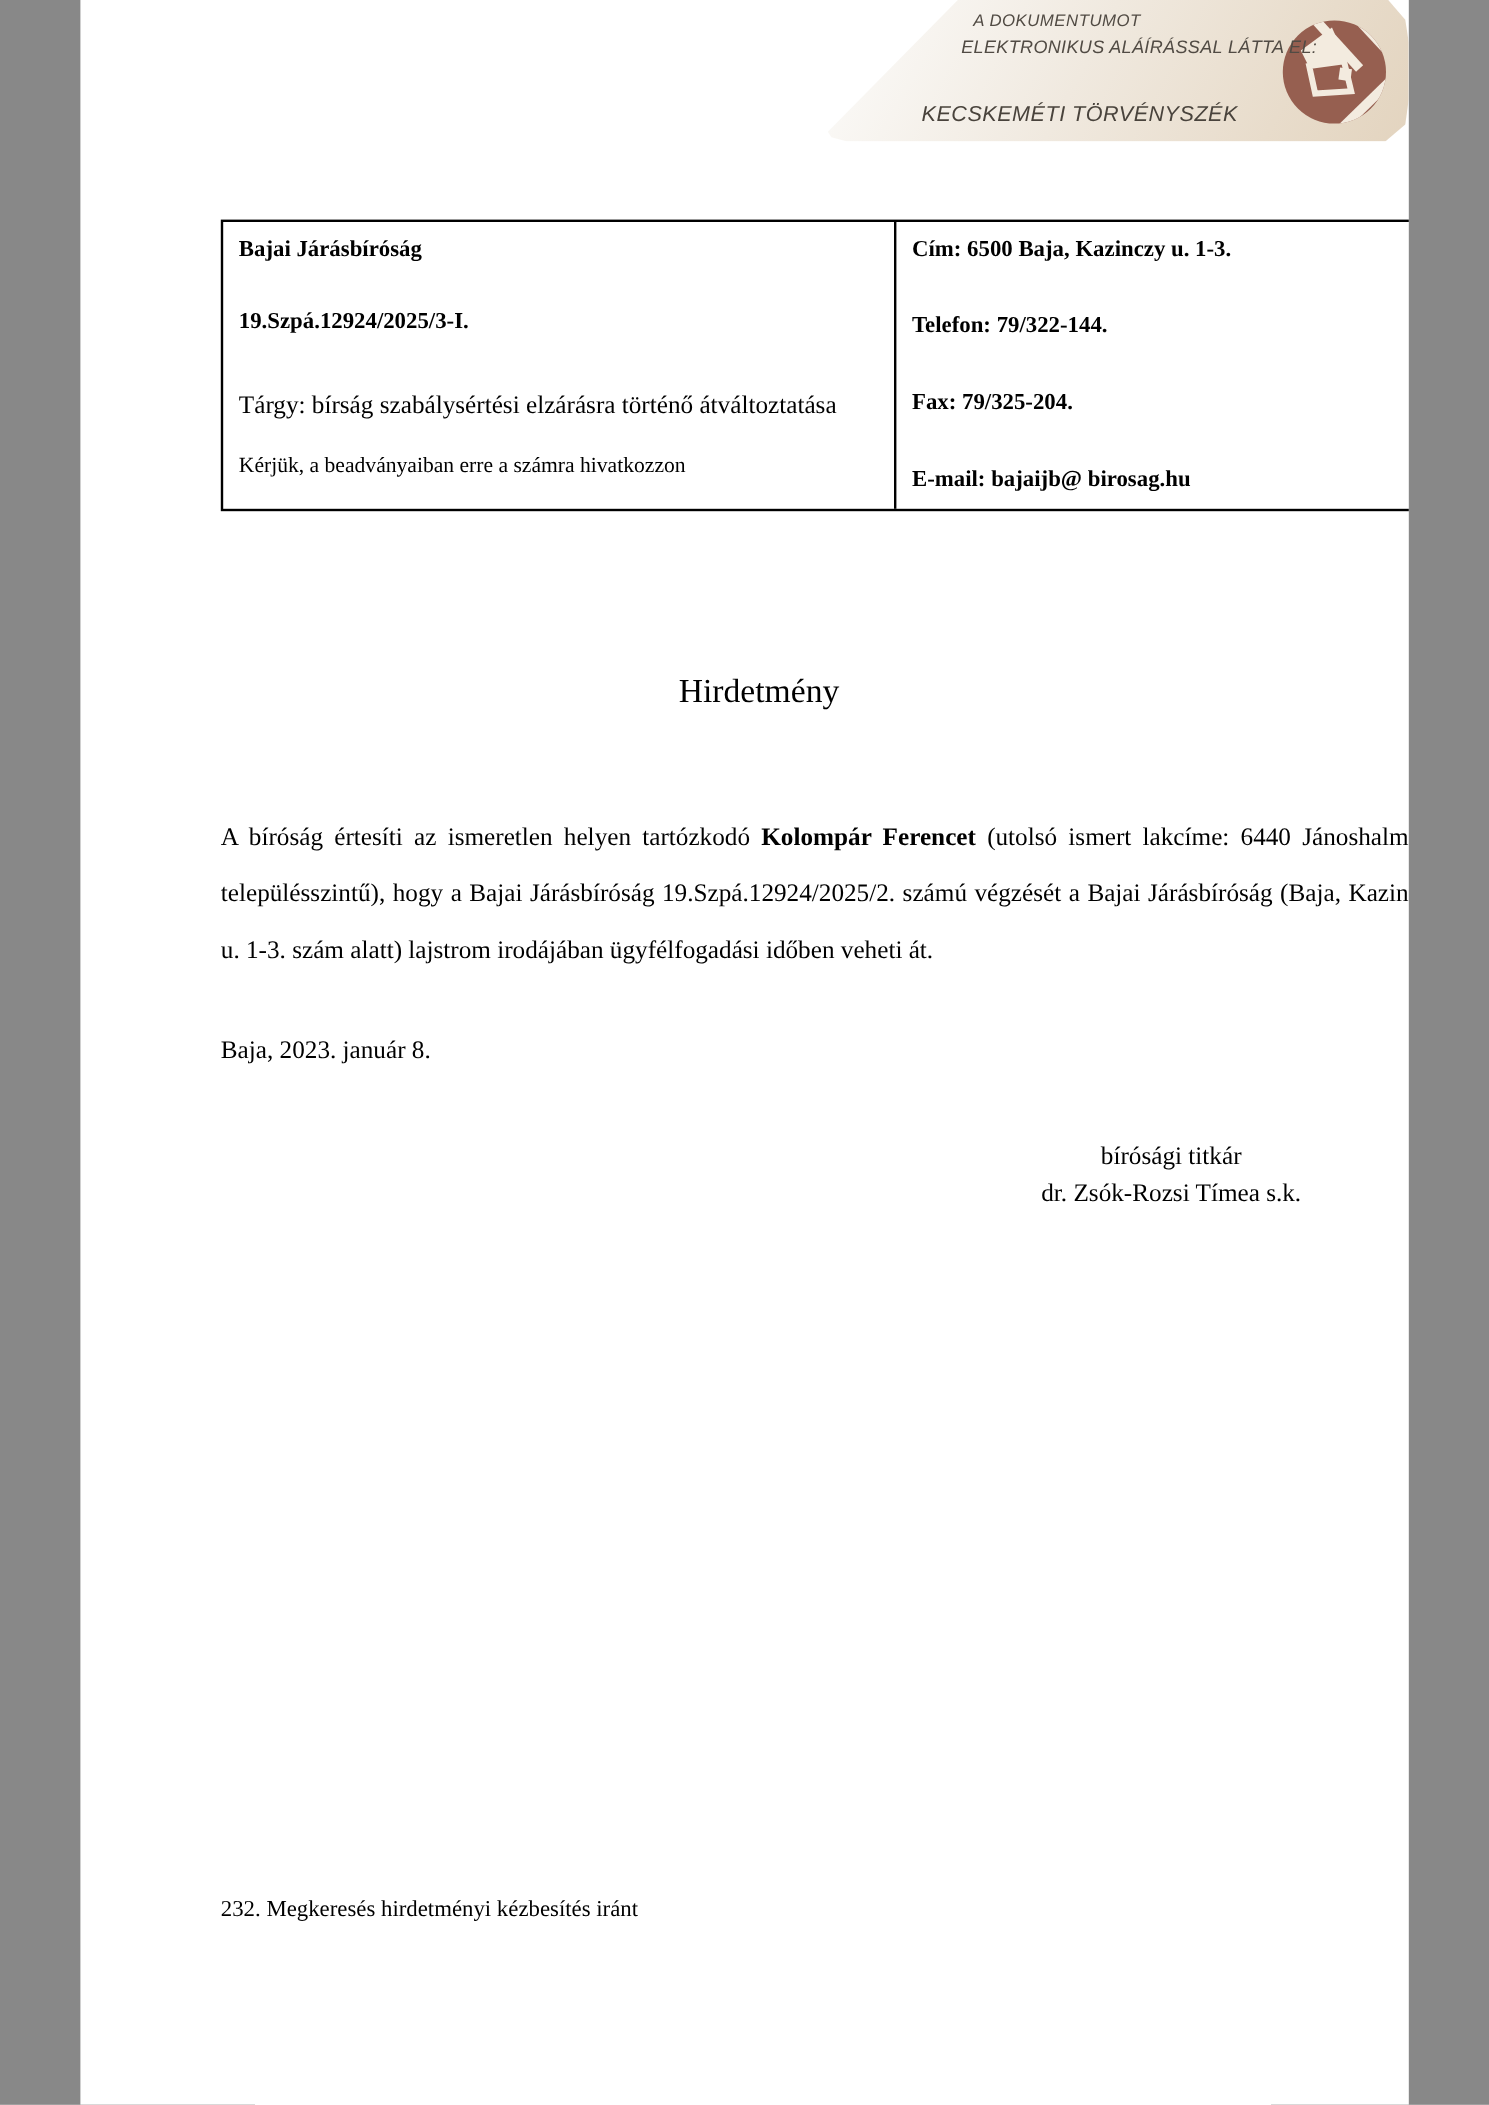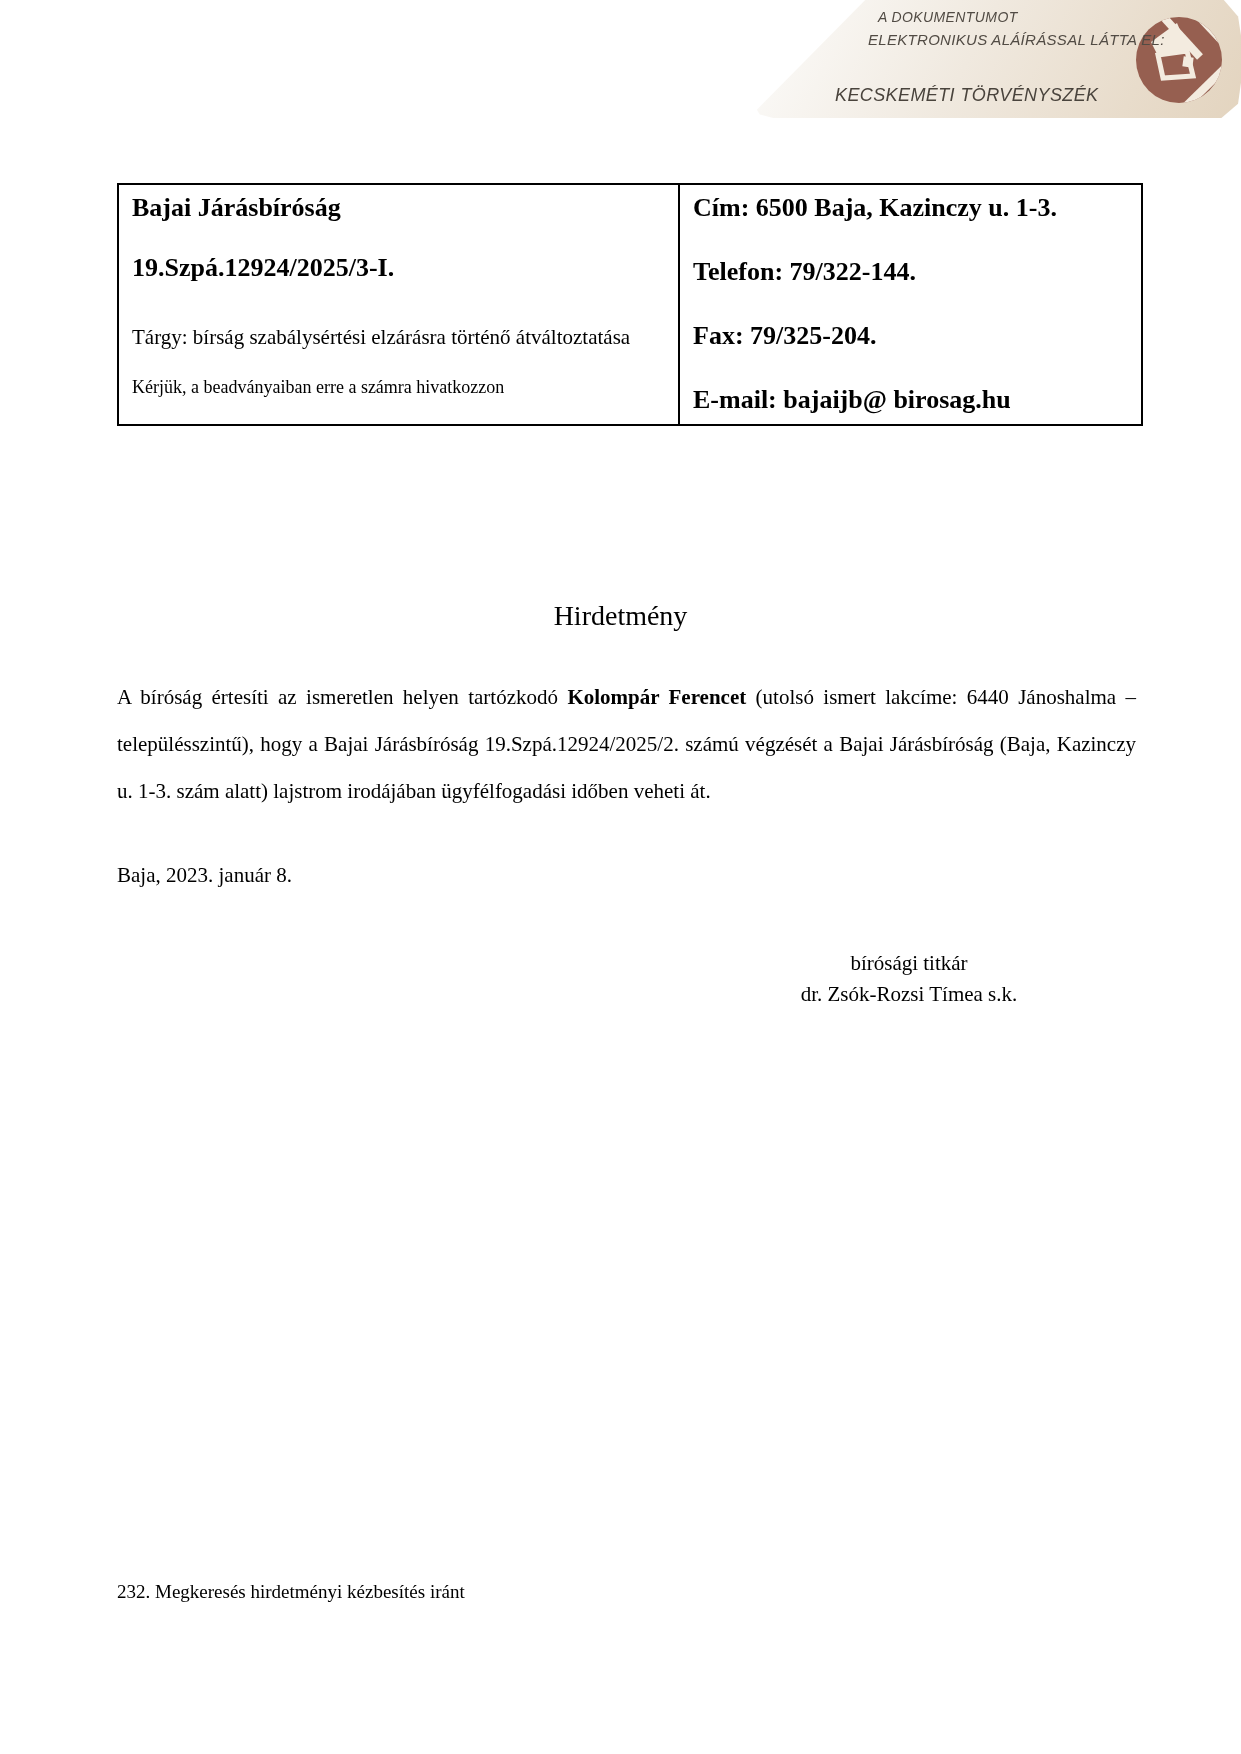--- a/index.html
+++ b/index.html
@@ -1,19 +1,19 @@
 <!DOCTYPE html>
 <html lang="hu"><head>
 <meta charset="utf-8">
 <style>
   html,body{margin:0;padding:0;}
   body{background:#888;}
   .page{
     position:relative;
-    width:1241px;height:1754px;
+    width:1107px;height:1754px;
     margin:0 auto;
     background:#ffffff;
     font-family:"Liberation Serif", serif;
     color:#000;
     overflow:hidden;
   }
 
   
   .stamp{
     position:absolute;top:0;right:0;
@@ -35,30 +35,30 @@
   
   .header-table{
     position:absolute;left:117px;top:183px;width:1026px;
     display:flex;
     border:2px solid #000;
     box-sizing:border-box;
   }
   .cell{box-sizing:border-box;padding:9px 14px 10px 13px;}
   .cell-left{width:561px;border-right:2px solid #000;}
   .cell-right{flex:1;}
-  .t-bold{font-weight:bold;font-size:26px;line-height:28px;margin:0 0 32px;}
+  .t-bold{font-weight:bold;font-size:19px;line-height:28px;margin:0 0 32px;}
   .cell-right .t-bold{margin:0 0 36px;}
   .cell-right .t-bold:last-child{margin:0;}
   .t-subject{font-size:21px;line-height:46px;margin:0 0 15px;font-weight:normal;}
   .t-note{font-size:18px;line-height:24px;margin:0;font-weight:normal;}
 
   
   .doc-title{
-    position:absolute;left:0;top:560px;width:100%;
-    text-align:center;font-size:28px;line-height:34px;margin-top:39px;
+    position:absolute;left:12px;top:560px;width:100%;
+    text-align:center;font-size:28px;line-height:34px;
   }
   .doc-body{
     position:absolute;left:117px;top:653px;width:1019px;
     font-size:21px;line-height:47px;
     text-align:justify;
   }
   .doc-body b{font-weight:bold;}
   .date-line{
     position:absolute;left:117px;top:861px;
     font-size:21px;line-height:28px;

